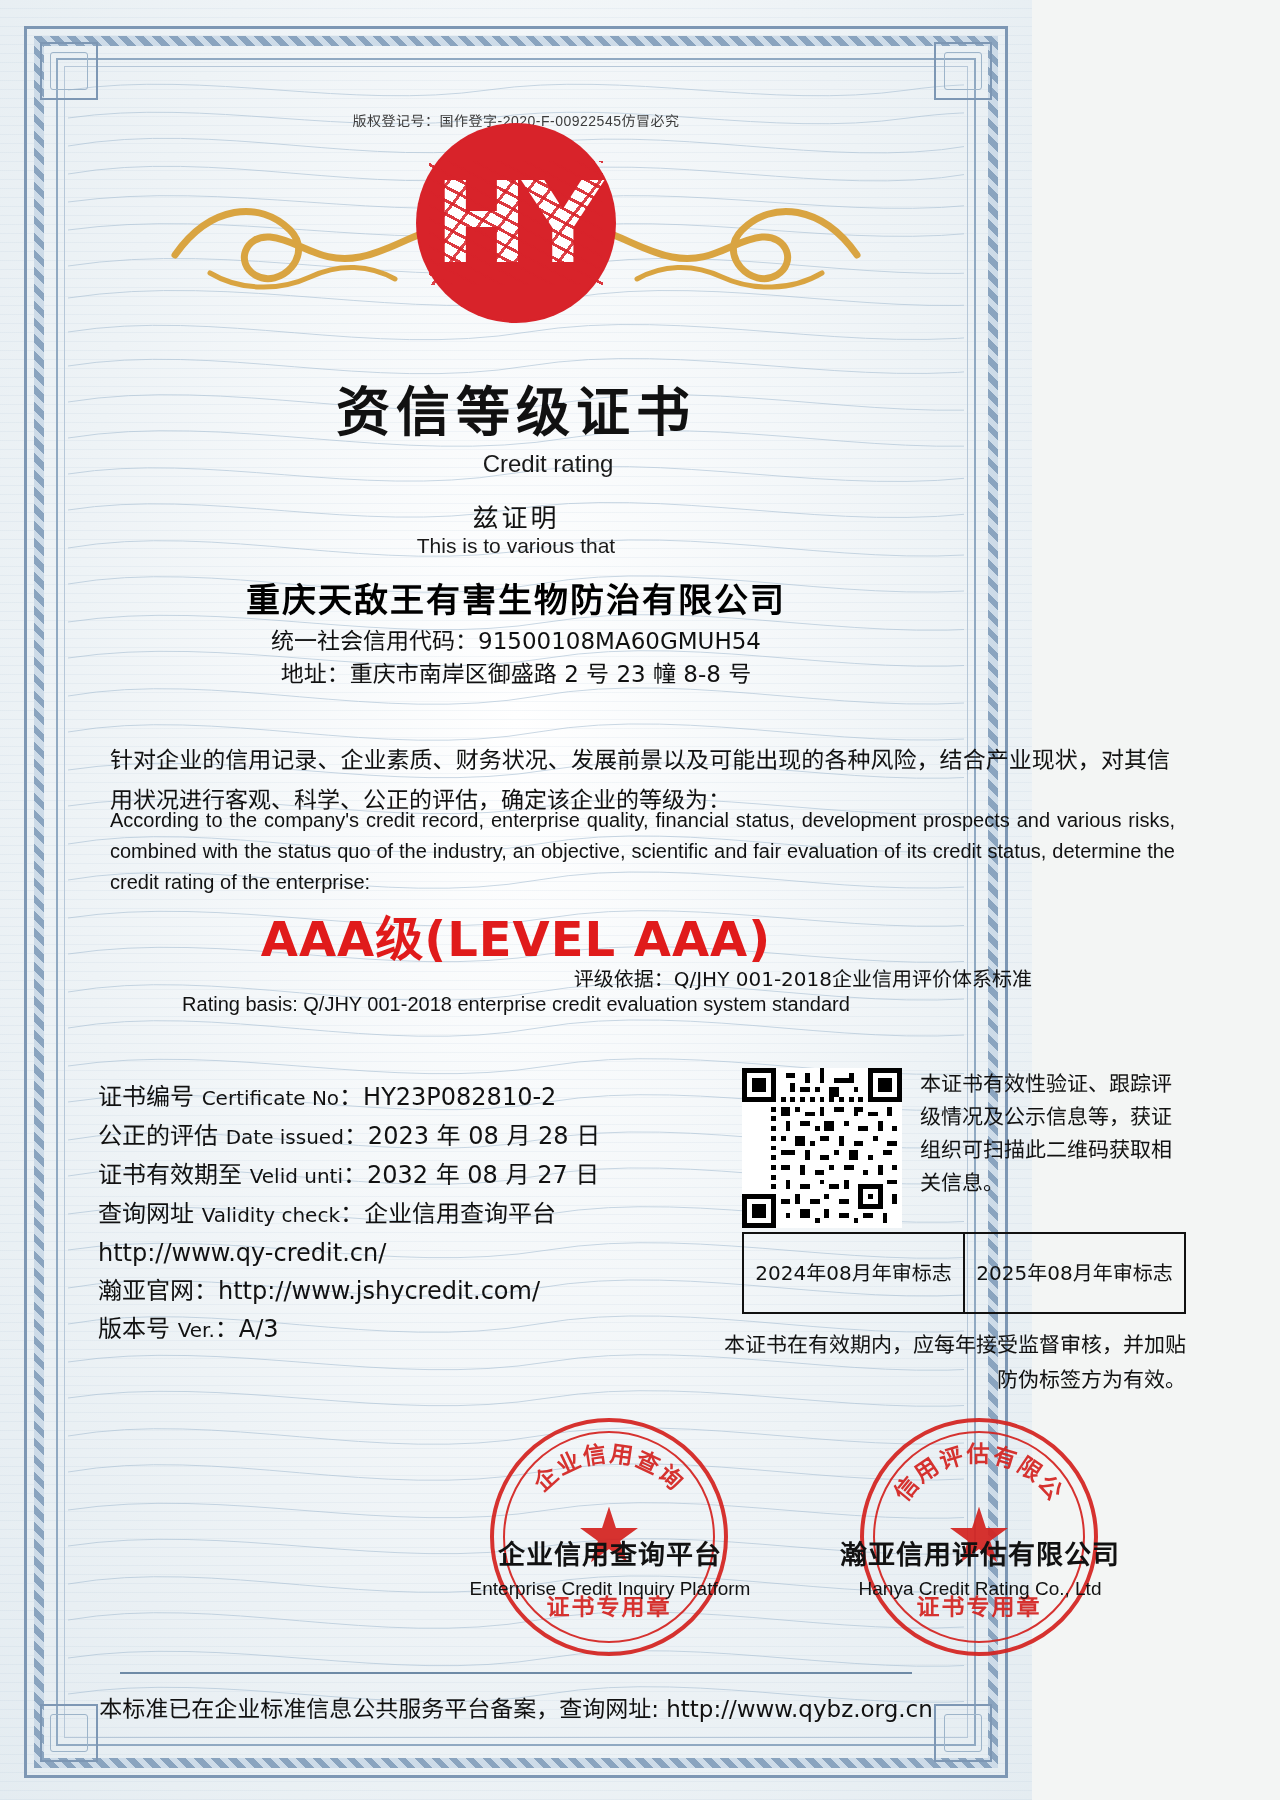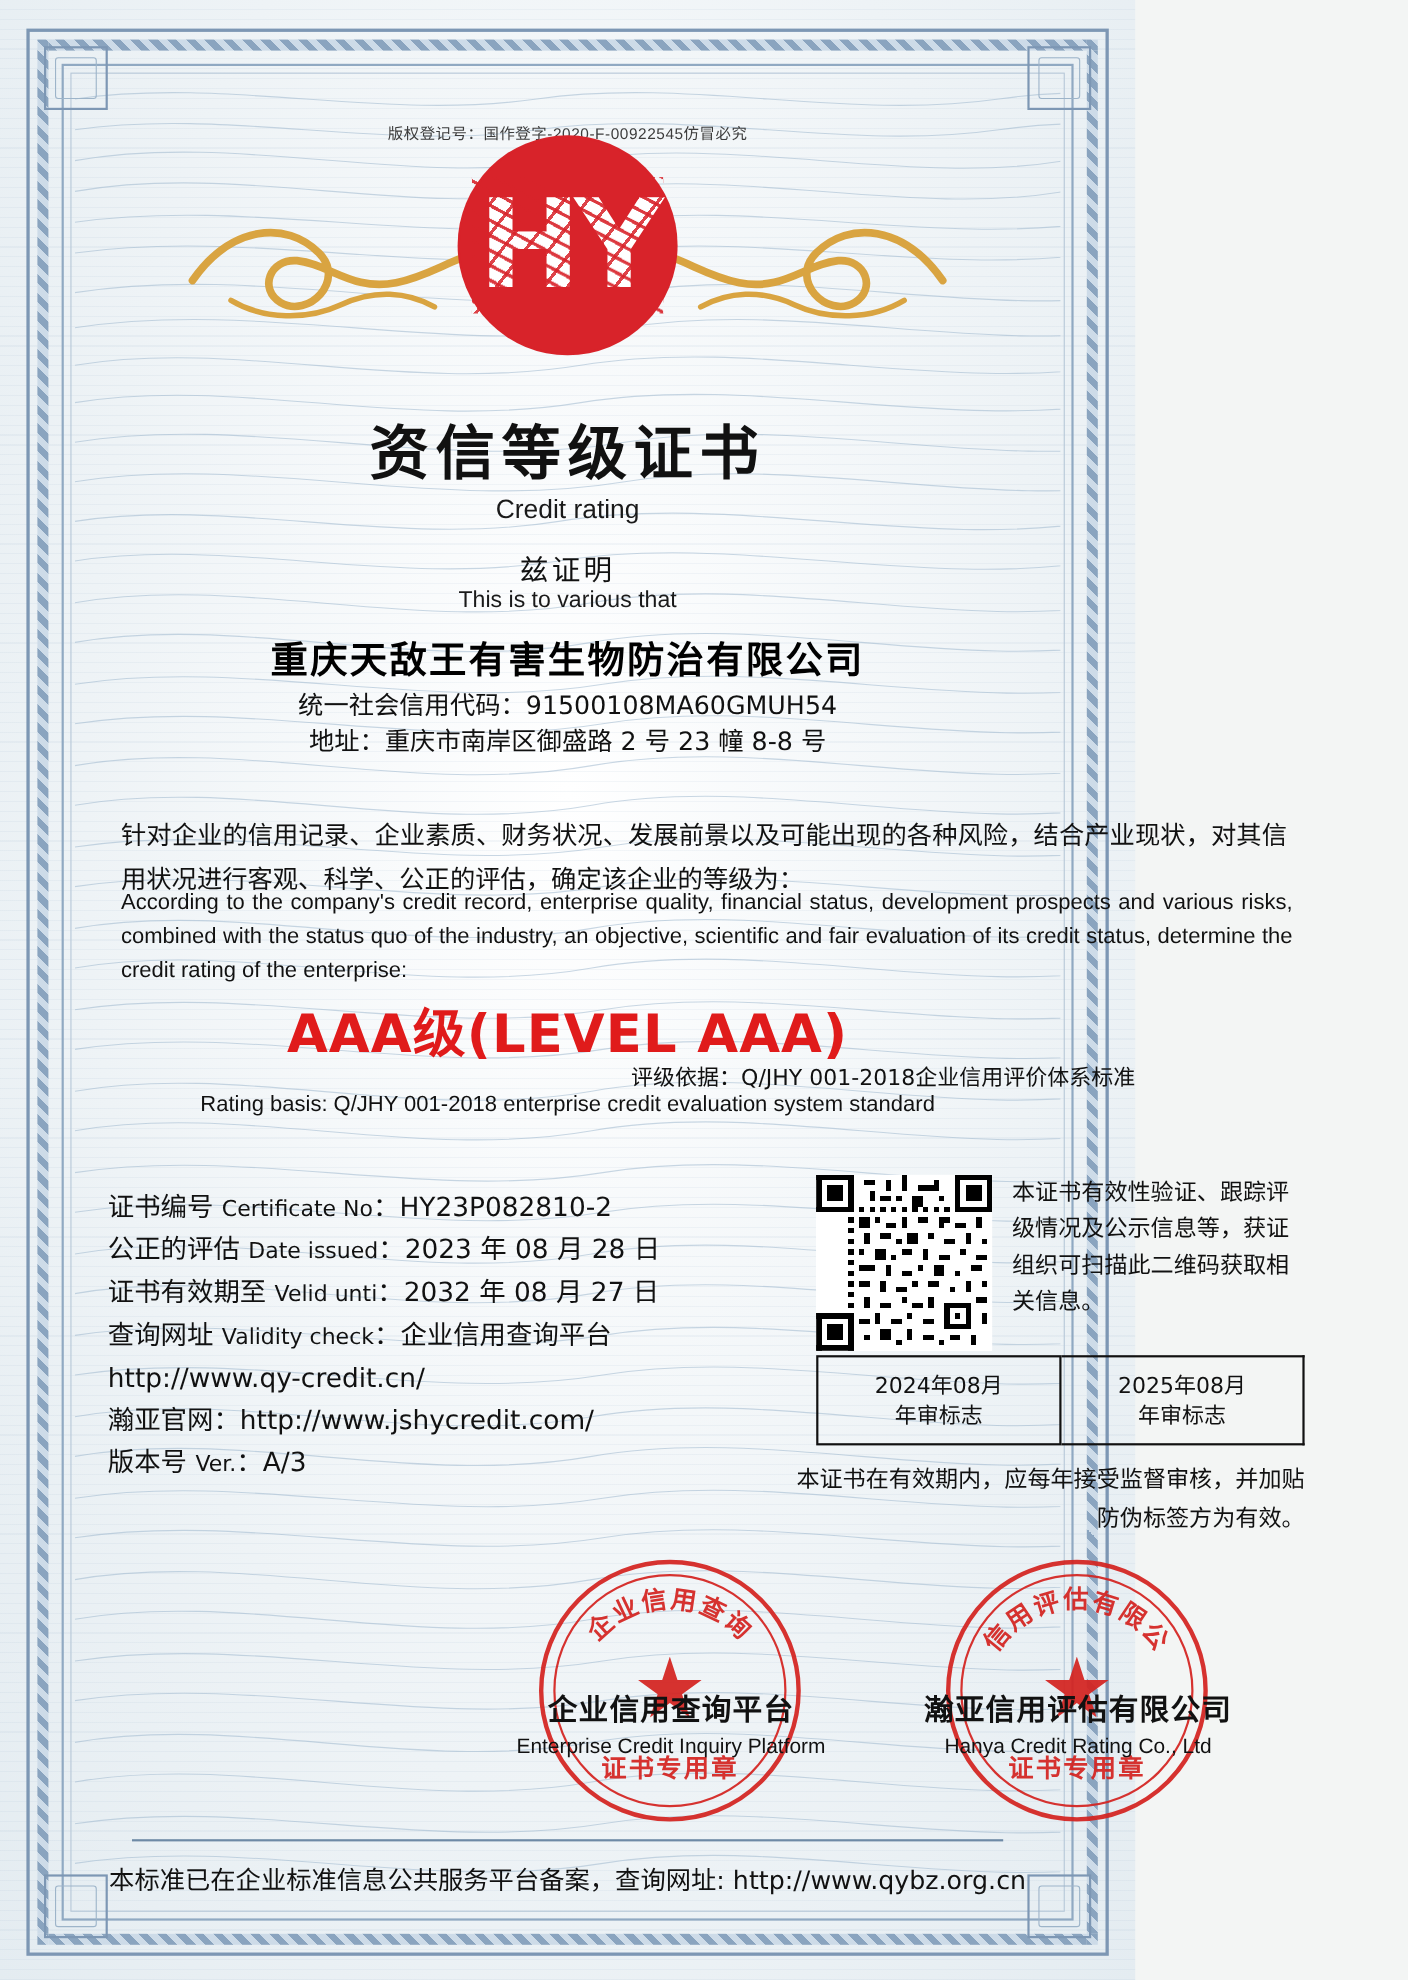--- a/index.html
+++ b/index.html
@@ -96,21 +96,21 @@
   .flourish.right{right:170px;transform:scaleX(-1);}
 
   
   .title-cn{
     position:absolute;top:368px;left:0;width:100%;text-align:center;
     font-size:54px;font-weight:bold;color:#111;letter-spacing:6px;
     font-family:"DejaVu Sans", sans-serif;
   }
   .title-en{
     position:absolute;top:450px;left:0;width:100%;text-align:center;
-    font-size:24px;color:#1a1a1a;
+    font-size:24px;color:#1a1a1a;padding-left:32px;
   }
   .certify-cn{
     position:absolute;top:497px;left:0;width:100%;text-align:center;
     font-size:26px;color:#111;letter-spacing:3px;
     font-family:"DejaVu Sans", sans-serif;
   }
   .certify-en{
     position:absolute;top:534px;left:0;width:100%;text-align:center;
     font-size:21px;color:#1a1a1a;
   }
@@ -173,21 +173,21 @@
   .qr-note{
     position:absolute;top:1068px;left:920px;width:266px;
     font-size:21px;line-height:33px;color:#111;
     font-family:"DejaVu Sans", sans-serif;
   }
   .stamps-row{
     position:absolute;top:1232px;left:742px;width:444px;height:82px;
     display:flex;
   }
   .stamp-box{
-    flex:1;border:2px solid #111;display:flex;flex-direction:column;
+    flex:1;border:2px solid #111;display:flex;flex-direction:row;
     align-items:center;justify-content:center;
     font-size:20px;line-height:28px;color:#111;
     font-family:"DejaVu Sans", sans-serif;
   }
   .stamp-box + .stamp-box{border-left:none;}
   .annual-note{
     position:absolute;top:1328px;left:720px;width:466px;
     font-size:21px;line-height:35px;color:#111;text-align:right;
     font-family:"DejaVu Sans", sans-serif;
   }

